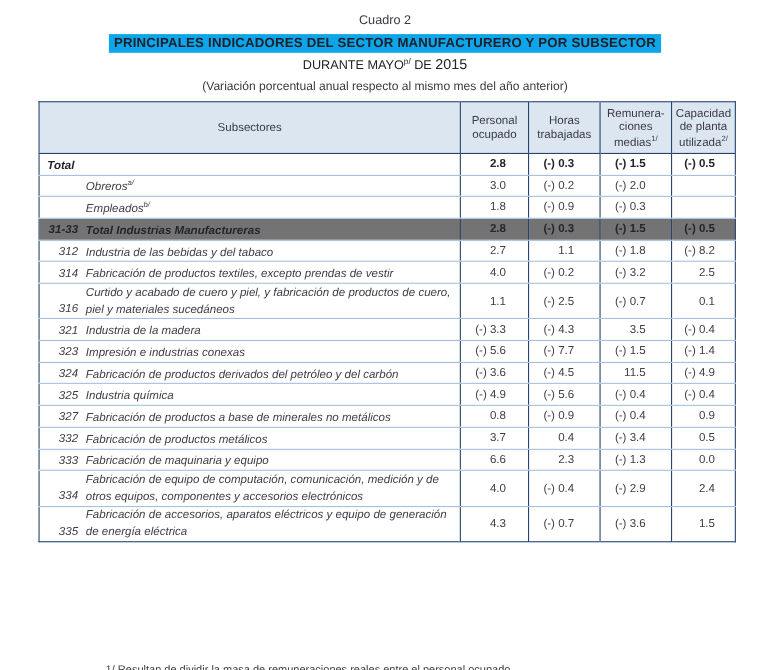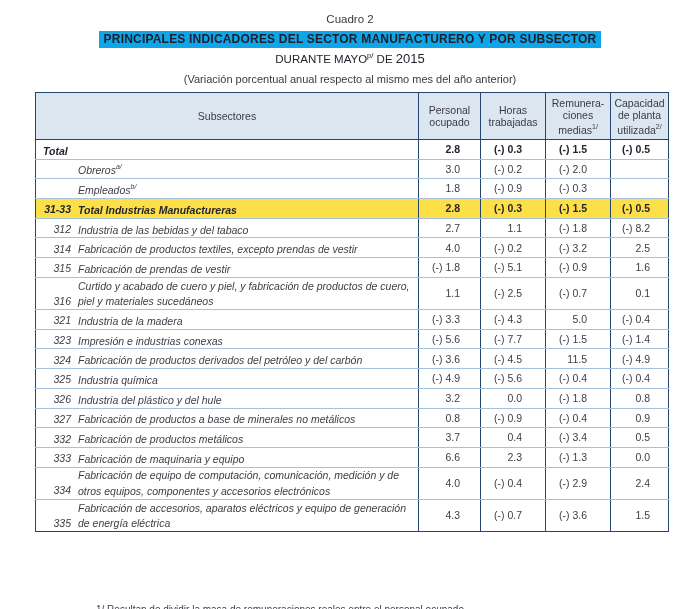--- a/index.html
+++ b/index.html
@@ -45,21 +45,21 @@
   td.v1{padding-right:23px;}
   td.v2{padding-right:23px;}
   td.v3{padding-right:18px;margin-left:44px;}
 
   .lblrow{display:flex;align-items:flex-end;line-height:12.6px;font-style:italic;}
   .code{flex:0 0 42px;width:42px;text-align:right;padding-right:7px;box-sizing:border-box;}
   .lbl{flex:1;padding-right:6px;}
   .lbl sup{font-size:7px;}
 
   tr.bold{font-weight:bold;color:#24242e;}
-  tr.highlight{background:#fde047;}
+  tr.highlight{background:#737373;}
   tr.top .lbl{padding-left:7px;}
 
   .footnote{
     position:absolute;left:96px;top:604px;
     font-size:10px;color:#3d3d46;white-space:nowrap;
   }
 </style>
 </head>
 <body>
 
@@ -158,51 +158,39 @@
       </div>
     </td>
     <td class="val v0">4.0</td>
     <td class="val v1">(-) 0.2</td>
     <td class="val v2">(-) 3.2</td>
     <td class="val v3">2.5</td>
   </tr>
       <tr>
     <td class="label-cell">
       <div class="lblrow">
-        <span class="code">315</span>
-        <span class="lbl"><span class="lbl-text">Fabricación de prendas de vestir</span><sup class="lbl-sup"></sup></span>
-      </div>
-    </td>
-    <td class="val v0">(-) 1.8</td>
-    <td class="val v1">(-) 5.1</td>
-    <td class="val v2">(-) 0.9</td>
-    <td class="val v3">1.6</td>
-  </tr>
-      <tr>
-    <td class="label-cell">
-      <div class="lblrow">
         <span class="code">316</span>
         <span class="lbl"><span class="lbl-text">Curtido y acabado de cuero y piel, y fabricación de productos de cuero, piel y materiales sucedáneos</span><sup class="lbl-sup"></sup></span>
       </div>
     </td>
     <td class="val v0">1.1</td>
     <td class="val v1">(-) 2.5</td>
     <td class="val v2">(-) 0.7</td>
     <td class="val v3">0.1</td>
   </tr>
       <tr>
     <td class="label-cell">
       <div class="lblrow">
         <span class="code">321</span>
         <span class="lbl"><span class="lbl-text">Industria de la madera</span><sup class="lbl-sup"></sup></span>
       </div>
     </td>
     <td class="val v0">(-) 3.3</td>
     <td class="val v1">(-) 4.3</td>
-    <td class="val v2">5.0</td>
+    <td class="val v2">3.5</td>
     <td class="val v3">(-) 0.4</td>
   </tr>
       <tr>
     <td class="label-cell">
       <div class="lblrow">
         <span class="code">323</span>
         <span class="lbl"><span class="lbl-text">Impresión e industrias conexas</span><sup class="lbl-sup"></sup></span>
       </div>
     </td>
     <td class="val v0">(-) 5.6</td>
@@ -230,32 +218,20 @@
       </div>
     </td>
     <td class="val v0">(-) 4.9</td>
     <td class="val v1">(-) 5.6</td>
     <td class="val v2">(-) 0.4</td>
     <td class="val v3">(-) 0.4</td>
   </tr>
       <tr>
     <td class="label-cell">
       <div class="lblrow">
-        <span class="code">326</span>
-        <span class="lbl"><span class="lbl-text">Industria del plástico y del hule</span><sup class="lbl-sup"></sup></span>
-      </div>
-    </td>
-    <td class="val v0">3.2</td>
-    <td class="val v1">0.0</td>
-    <td class="val v2">(-) 1.8</td>
-    <td class="val v3">0.8</td>
-  </tr>
-      <tr>
-    <td class="label-cell">
-      <div class="lblrow">
         <span class="code">327</span>
         <span class="lbl"><span class="lbl-text">Fabricación de productos a base de minerales no metálicos</span><sup class="lbl-sup"></sup></span>
       </div>
     </td>
     <td class="val v0">0.8</td>
     <td class="val v1">(-) 0.9</td>
     <td class="val v2">(-) 0.4</td>
     <td class="val v3">0.9</td>
   </tr>
       <tr>

